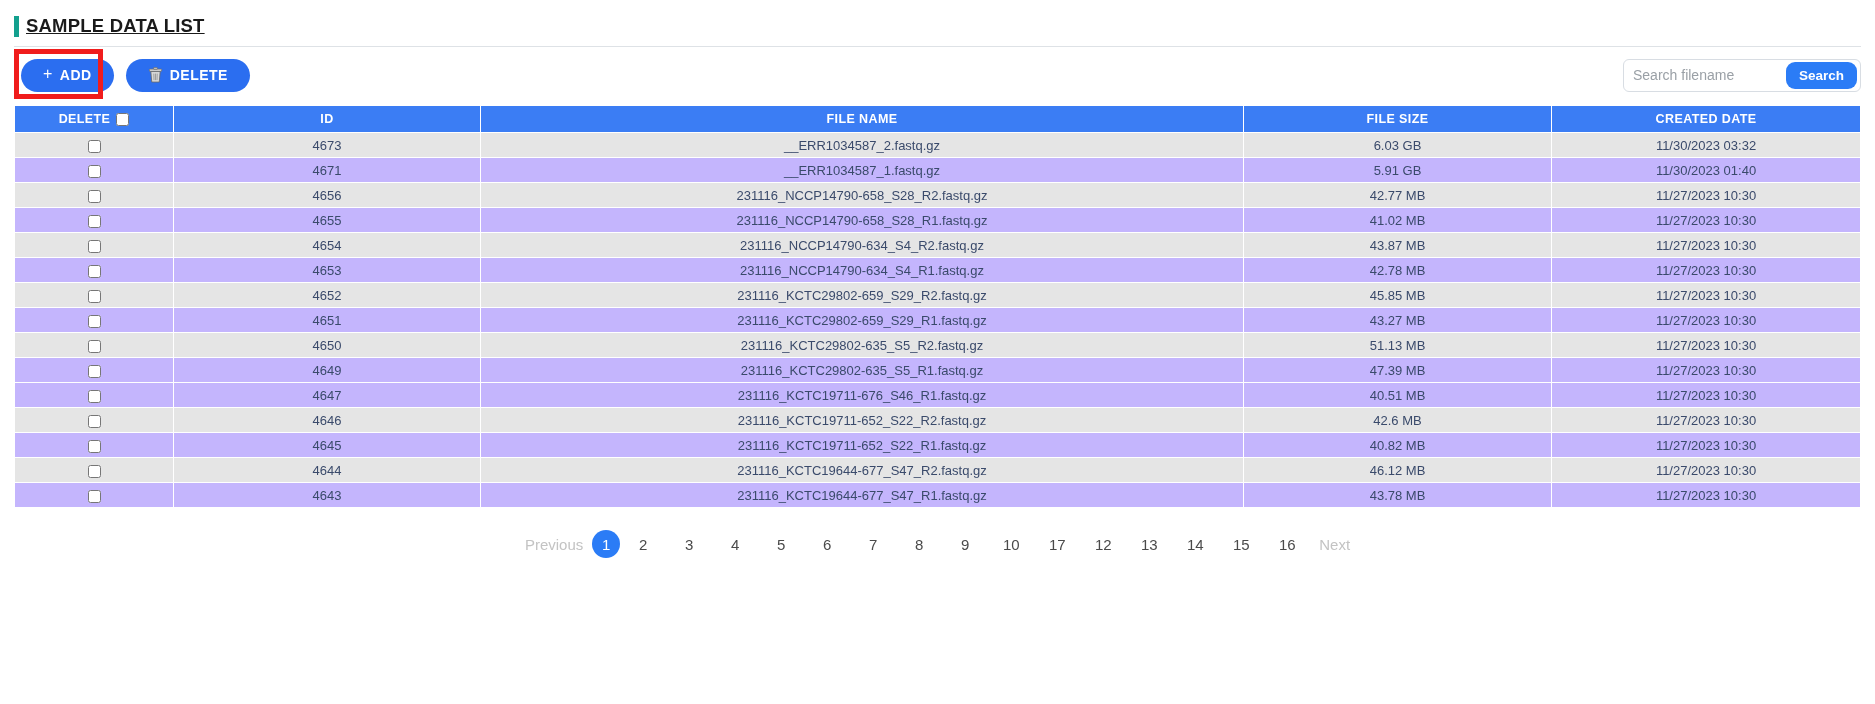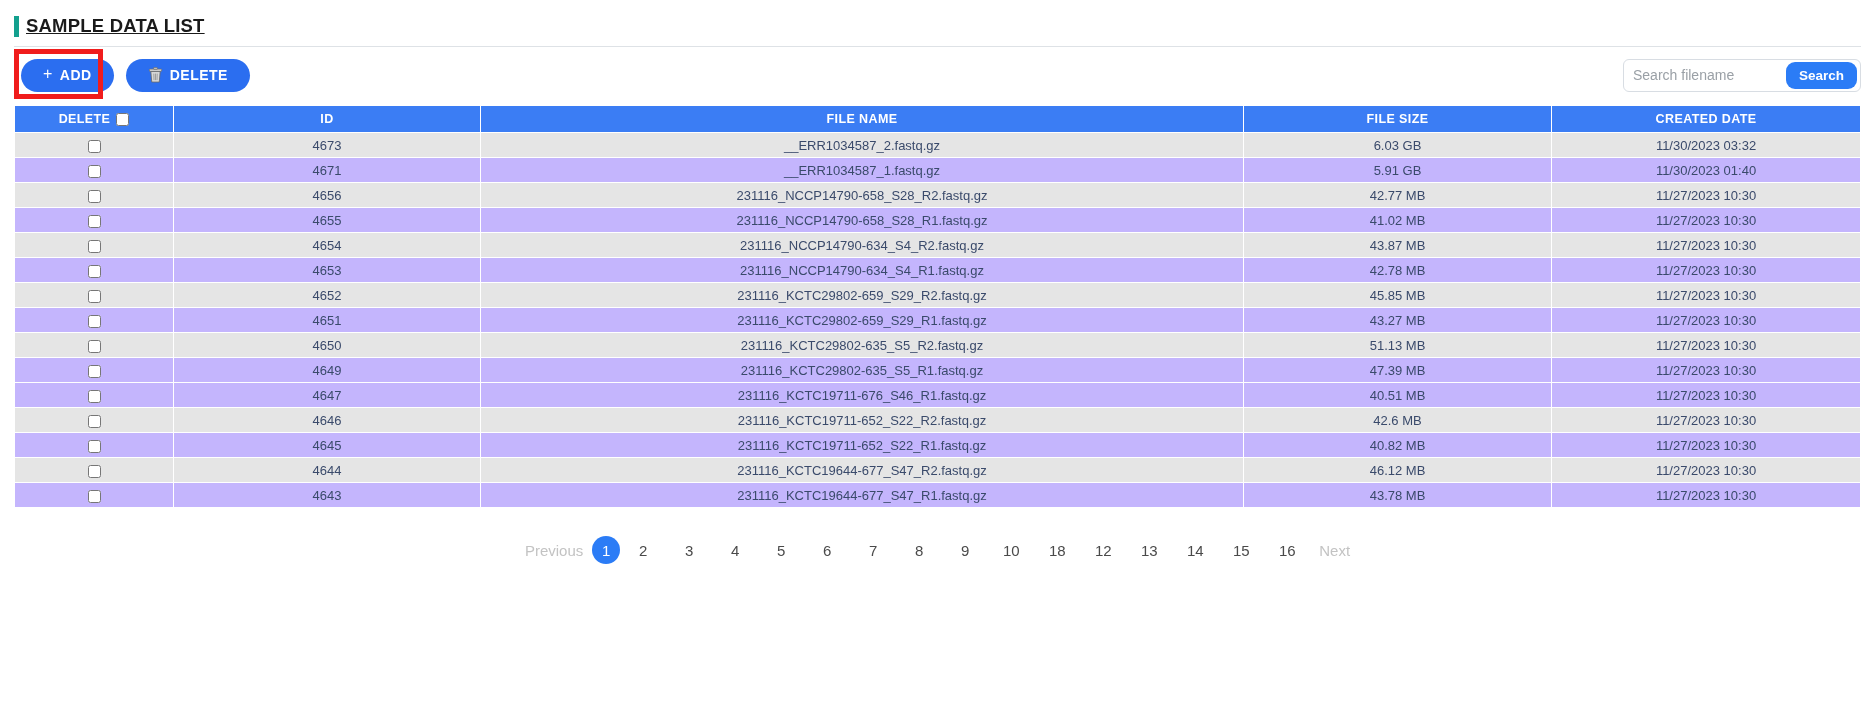--- a/index.html
+++ b/index.html
@@ -192,21 +192,21 @@
     vertical-align: middle;
     cursor: pointer;
   }
 
   
   .pagination {
     display: flex;
     align-items: center;
     justify-content: center;
     gap: 0px;
-    margin-top: 28px;
+    margin-top: 22px;
     font-size: 15px;
   }
   .pg {
     min-width: 28px;
     height: 28px;
     display: inline-flex;
     align-items: center;
     justify-content: center;
     color: #4a4a4a;
     cursor: pointer;
@@ -400,20 +400,20 @@
     <span class="pg active">1</span>
     <span class="pg">2</span>
     <span class="pg">3</span>
     <span class="pg">4</span>
     <span class="pg">5</span>
     <span class="pg">6</span>
     <span class="pg">7</span>
     <span class="pg">8</span>
     <span class="pg">9</span>
     <span class="pg">10</span>
-    <span class="pg">18</span>
+    <span class="pg">17</span>
     <span class="pg">12</span>
     <span class="pg">13</span>
     <span class="pg">14</span>
     <span class="pg">15</span>
     <span class="pg">16</span>
     <span class="pg disabled">Next</span>
   </div>
 
 </body></html>

